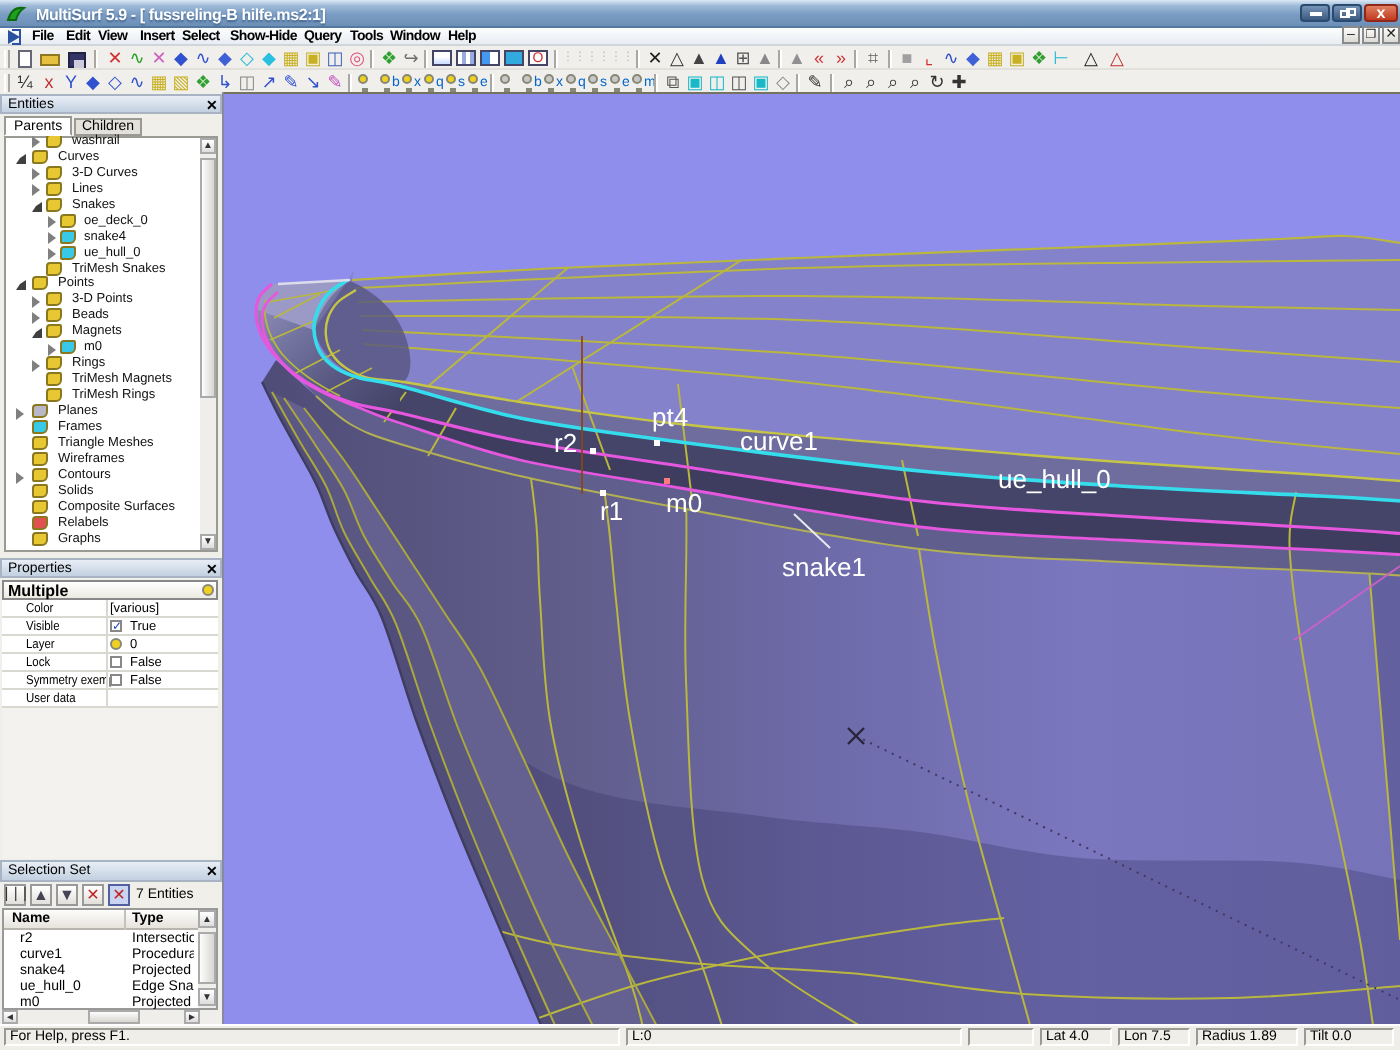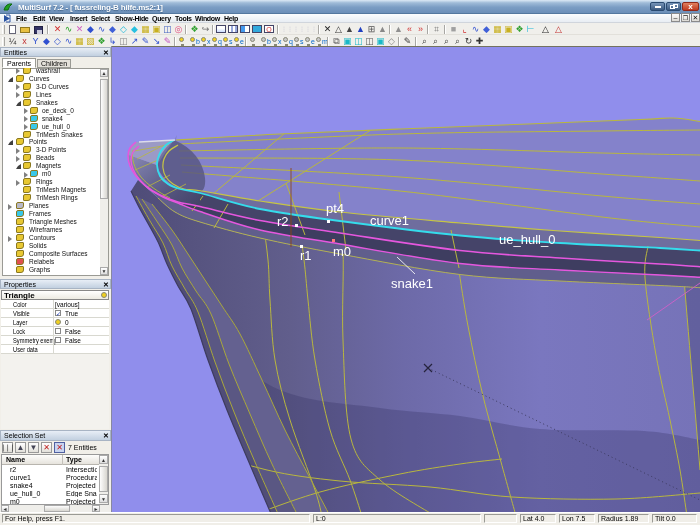--- a/index.html
+++ b/index.html
@@ -1,21 +1,21 @@
 <!DOCTYPE html>
 <html><head><meta charset="utf-8"><style>
 *{margin:0;padding:0;box-sizing:border-box}
 body{width:700px;height:525px;overflow:hidden;font-family:'Liberation Sans',sans-serif;position:relative;background:#f1efe9}
 .abs{position:absolute}
 </style></head><body>
 <div class="abs" style="left:0;top:0;width:700px;height:14px;background:linear-gradient(#dce9f6 0%,#9fbbd8 22%,#7b9dc4 55%,#6c8fb8 100%);border-bottom:1px solid #54789f">
  <svg class="abs" style="left:3px;top:2px" width="11" height="10">
       <path d="M1,8 Q3,1 9,2 Q6,4 5,8 Z" fill="#1fa01f" stroke="#0c6a0c" stroke-width="1"></path>
     </svg>
- <span class="abs" style="left:18px;top:2.5px;font-size:8px;letter-spacing:-0.2px;font-weight:bold;color:#fff;text-shadow:0 1px 1px #44668c">MultiSurf 7.2 - [ fussreling-B hilfe.ms2:1]</span>
+ <span class="abs" style="left:18px;top:2.5px;font-size:8px;letter-spacing:-0.2px;font-weight:bold;color:#fff;text-shadow:0 1px 1px #44668c">MultiSurf 5.9 - [ fussreling-B hilfe.ms2:1]</span>
  <div class="abs" style="left:650px;top:2px;width:15px;height:9px;background:linear-gradient(#7694b8,#3c5a80);border:1px solid #2a4a70;border-radius:2px">
       <span class="abs" style="left:4px;top:3px;width:6px;height:2px;background:#fff"></span>
     </div>
  <div class="abs" style="left:666px;top:2px;width:15px;height:9px;background:linear-gradient(#7694b8,#3c5a80);border:1px solid #2a4a70;border-radius:2px">
       <span class="abs" style="left:3px;top:2px;width:5px;height:4px;border:1px solid #fff"></span>
       <span class="abs" style="left:6px;top:1px;width:5px;height:4px;border:1px solid #fff"></span>
     </div>
  <div class="abs" style="left:682px;top:2px;width:17px;height:9px;background:linear-gradient(#e08060,#c03a20);border:1px solid #90281a;border-radius:2px;color:#fff;font-size:8px;line-height:8px;text-align:center;font-weight:bold">x</div>
 </div>
 <div class="abs" style="left:0;top:14px;width:700px;height:9px;background:linear-gradient(#fcfdfe,#e8edf3);border-bottom:1px solid #d0d5dc">
@@ -276,21 +276,21 @@
 <span style="position:absolute;left:29px;top:265.8px;font-size:6.5px;line-height:8px;color:#111;white-space:nowrap">Graphs</span>
 <div class="abs" style="left:100px;top:69px;width:8px;height:206px;background:#efeeea"></div>
 <div class="abs" style="left:100px;top:69px;width:8px;height:8px;border:1px solid #aaa;background:linear-gradient(#fff,#ddd);font-size:5px;line-height:7px;text-align:center;color:#333">▲</div>
 <div class="abs" style="left:100px;top:79px;width:8px;height:120px;border:1px solid #aaa;background:linear-gradient(90deg,#fdfdfd,#d8d6d0)"></div>
 <div class="abs" style="left:100px;top:267px;width:8px;height:8px;border:1px solid #aaa;background:linear-gradient(#fff,#ddd);font-size:5px;line-height:7px;text-align:center;color:#333">▼</div>
 <div class="abs" style="left:0;top:279px;width:111px;height:10px;background:linear-gradient(#e8eef6,#c2d0e0);border:1px solid #a8b4c4">
  <span class="abs" style="left:3px;top:1px;font-size:7px;color:#000">Properties</span>
  <span class="abs" style="left:102px;top:1px;font-size:7px;color:#000;font-weight:bold">✕</span>
 </div>
 <div class="abs" style="left:1px;top:290px;width:108px;height:10px;background:linear-gradient(#fff,#eceae2);border:1px solid #888">
- <span class="abs" style="left:2px;top:0px;font-size:8px;font-weight:bold;color:#000">Triangle</span>
+ <span class="abs" style="left:2px;top:0px;font-size:8px;font-weight:bold;color:#000">Multiple</span>
  <span class="abs" style="left:99px;top:1px;width:6px;height:6px;border-radius:50%;background:#f0d020;border:1px solid #887"></span>
 </div>
 <div style="position:absolute;left:1px;top:300px;width:108px;height:9px;background:#fff;border-bottom:1px solid #d8d8d0"></div>
 <span style="position:absolute;left:13px;top:300px;font-size:6.5px;line-height:9px;color:#000;white-space:nowrap;transform:scaleX(0.88);transform-origin:0 0">Color</span>
 <span style="position:absolute;left:55px;top:300px;font-size:6.5px;line-height:9px;color:#000">[various]</span>
 <div style="position:absolute;left:1px;top:309px;width:108px;height:9px;background:#fff;border-bottom:1px solid #d8d8d0"></div>
 <span style="position:absolute;left:13px;top:309px;font-size:6.5px;line-height:9px;color:#000;white-space:nowrap;transform:scaleX(0.88);transform-origin:0 0">Visible</span>
 <span style="position:absolute;left:55px;top:310px;width:6px;height:6px;border:1px solid #888;background:#fff;font-size:6px;line-height:6px;color:#2040c0;text-align:center">✓</span>
 <span style="position:absolute;left:65px;top:309px;font-size:6.5px;line-height:9px;color:#000">True</span>
 <div style="position:absolute;left:1px;top:318px;width:108px;height:9px;background:#fff;border-bottom:1px solid #d8d8d0"></div>

